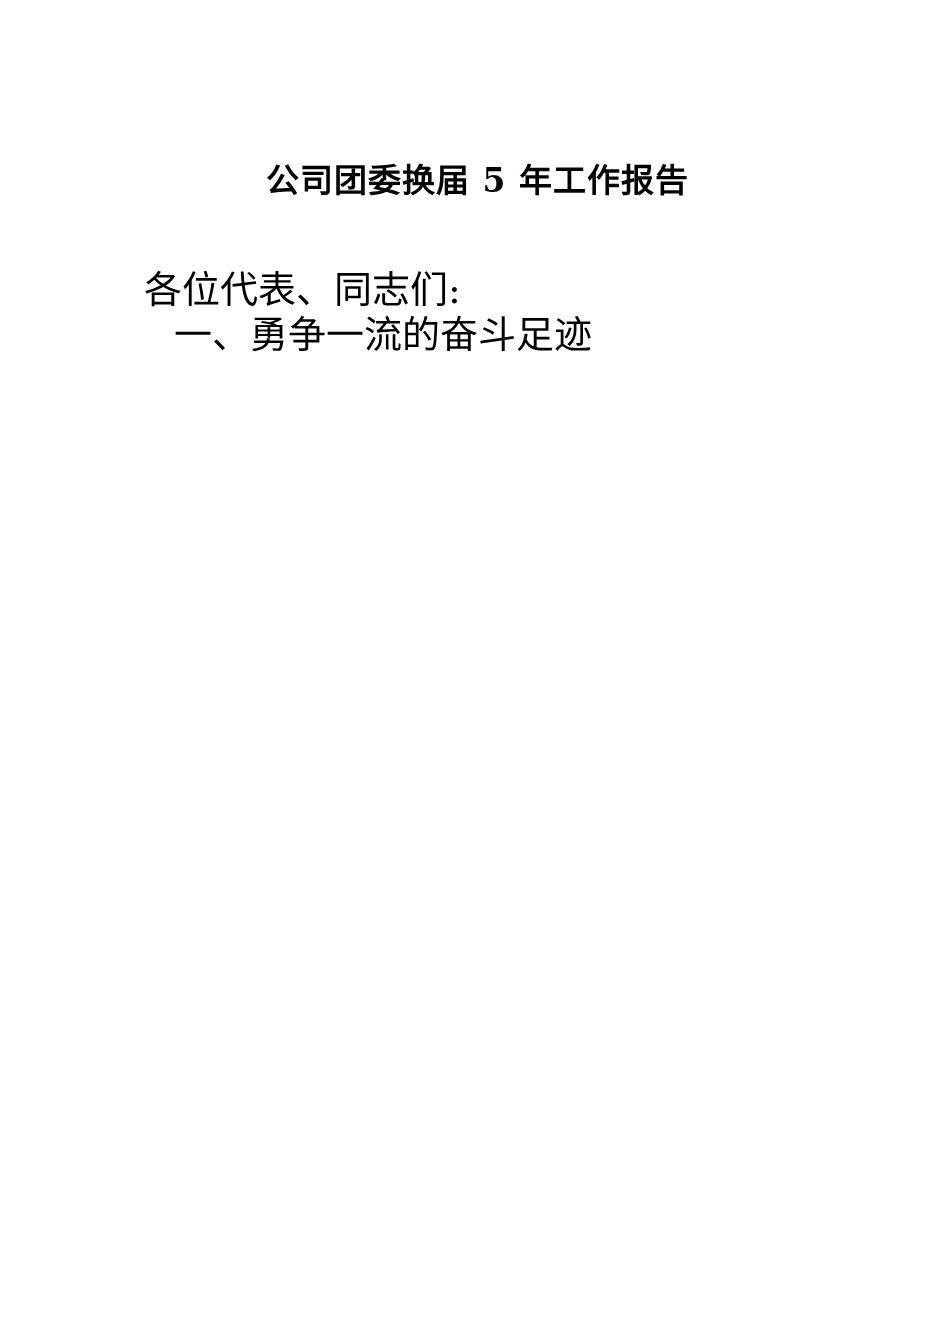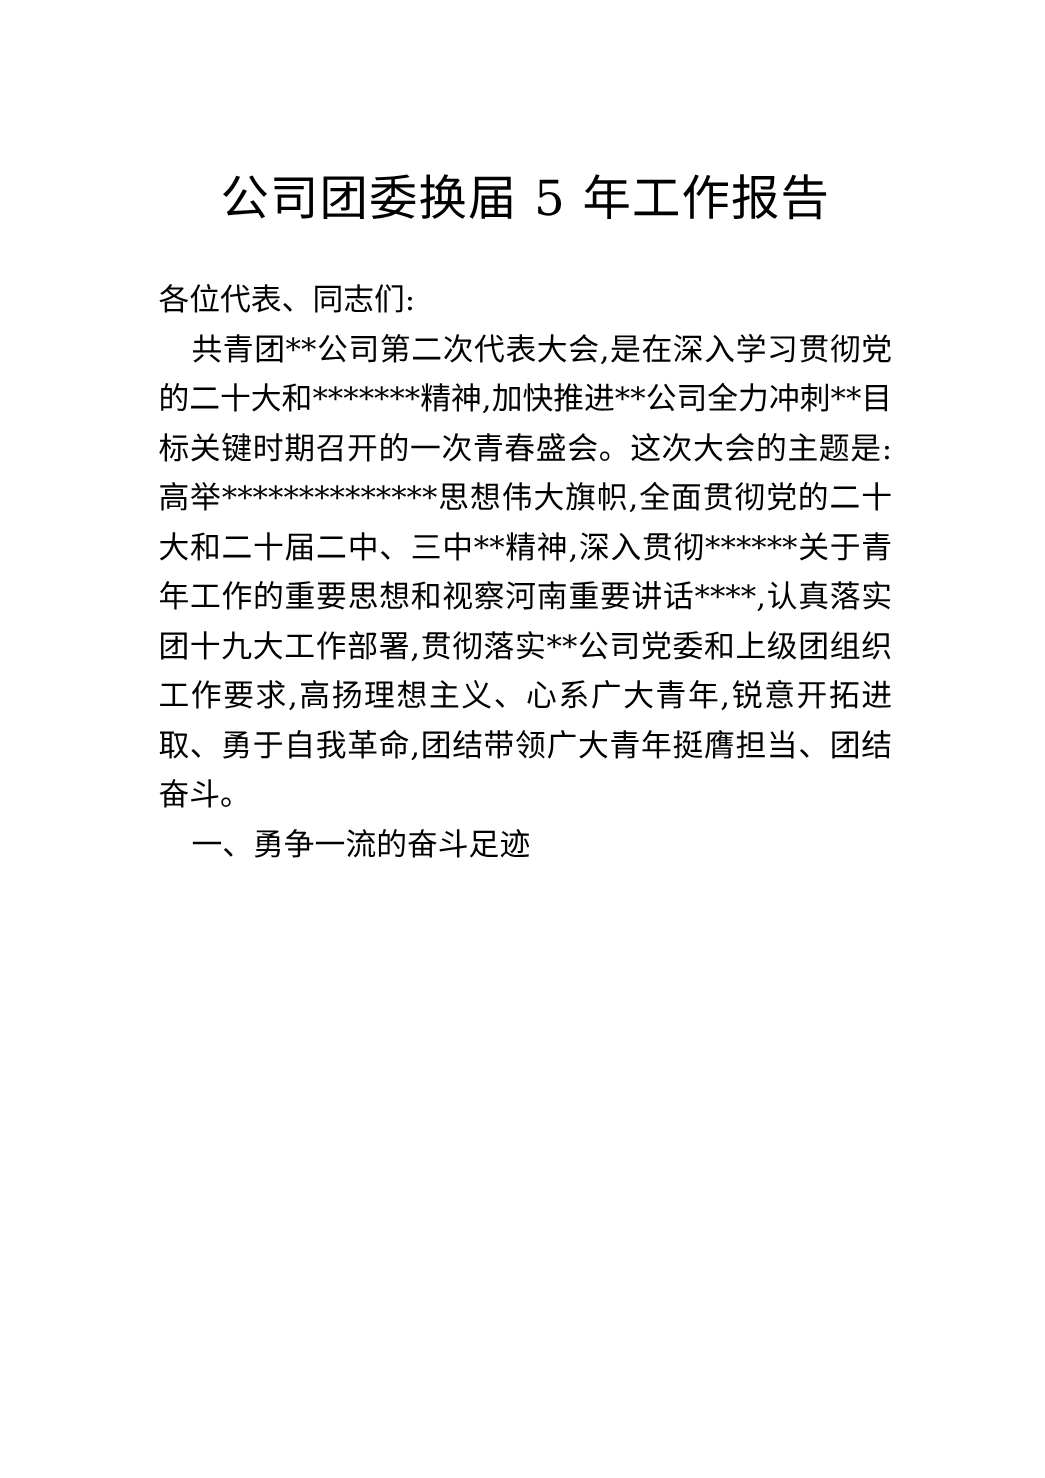--- a/index.html
+++ b/index.html
@@ -18,46 +18,45 @@
   }
   .doc {
     position: absolute;
     top: 0;
     left: 144px;
     width: 667px;
   }
   .doc-title {
     margin-top: 158px;
     text-align: center;
-    font-size: 44px;
+    font-size: 33px;
     line-height: 46px;
-    font-weight: normal;
+    font-weight: bold;
     letter-spacing: 1px;
     white-space: nowrap;
   }
   .doc-body {
-    margin-top: 46px;
-    font-size: 28px;
+    margin-top: 64px;
+    font-size: 38px;
     line-height: 45px;
     text-align: justify;
     text-justify: inter-ideograph;
   }
   .doc-body p {
     margin: 0;
     padding: 0;
   }
   .doc-body p.indent {
     text-indent: 30px;
   }
 </style>
 </head>
 <body>
 
 <div class="page">
   <div class="doc">
     <h1 class="doc-title">公司团委换届 5 年工作报告</h1>
     <div class="doc-body">
       <p>各位代表、同志们:</p>
-      <p class="indent">共青团**公司第二次代表大会,是在深入学习贯彻党的二十大和*******精神,加快推进**公司全力冲刺**目标关键时期召开的一次青春盛会。这次大会的主题是:高举**************思想伟大旗帜,全面贯彻党的二十大和二十届二中、三中**精神,深入贯彻******关于青年工作的重要思想和视察河南重要讲话****,认真落实团十九大工作部署,贯彻落实**公司党委和上级团组织工作要求,高扬理想主义、心系广大青年,锐意开拓进取、勇于自我革命,团结带领广大青年挺膺担当、团结奋斗。</p>
       <p class="indent">一、勇争一流的奋斗足迹</p>
     </div>
   </div>
 </div>
 
 </body></html>

